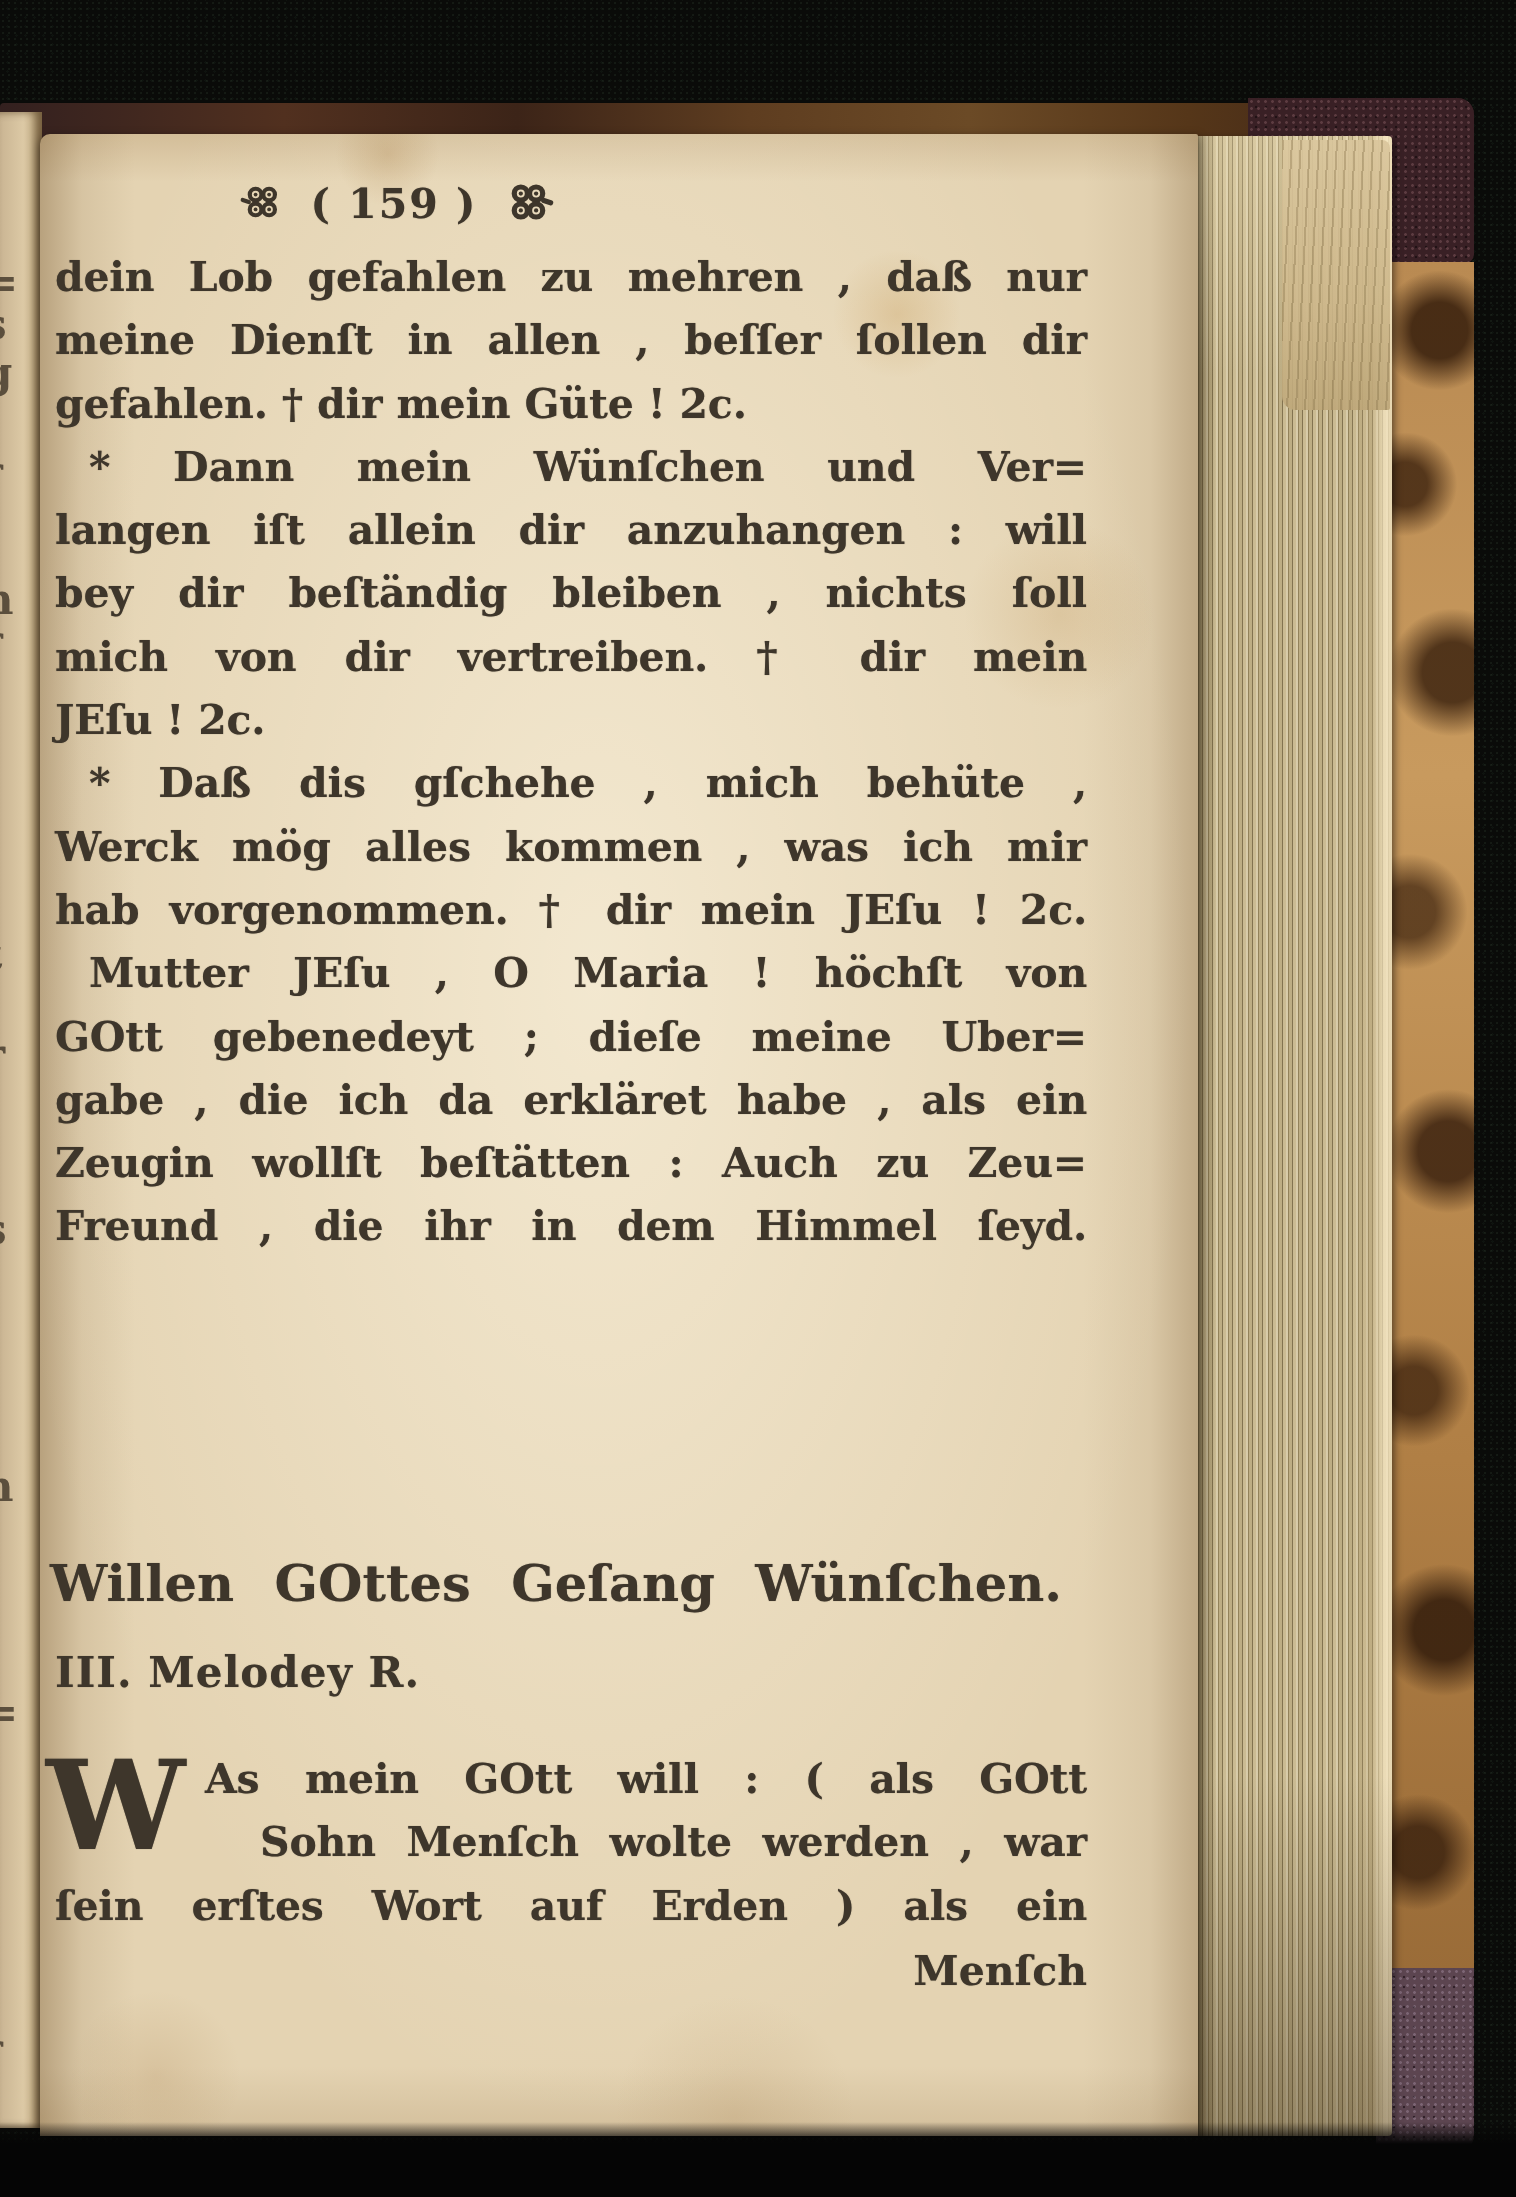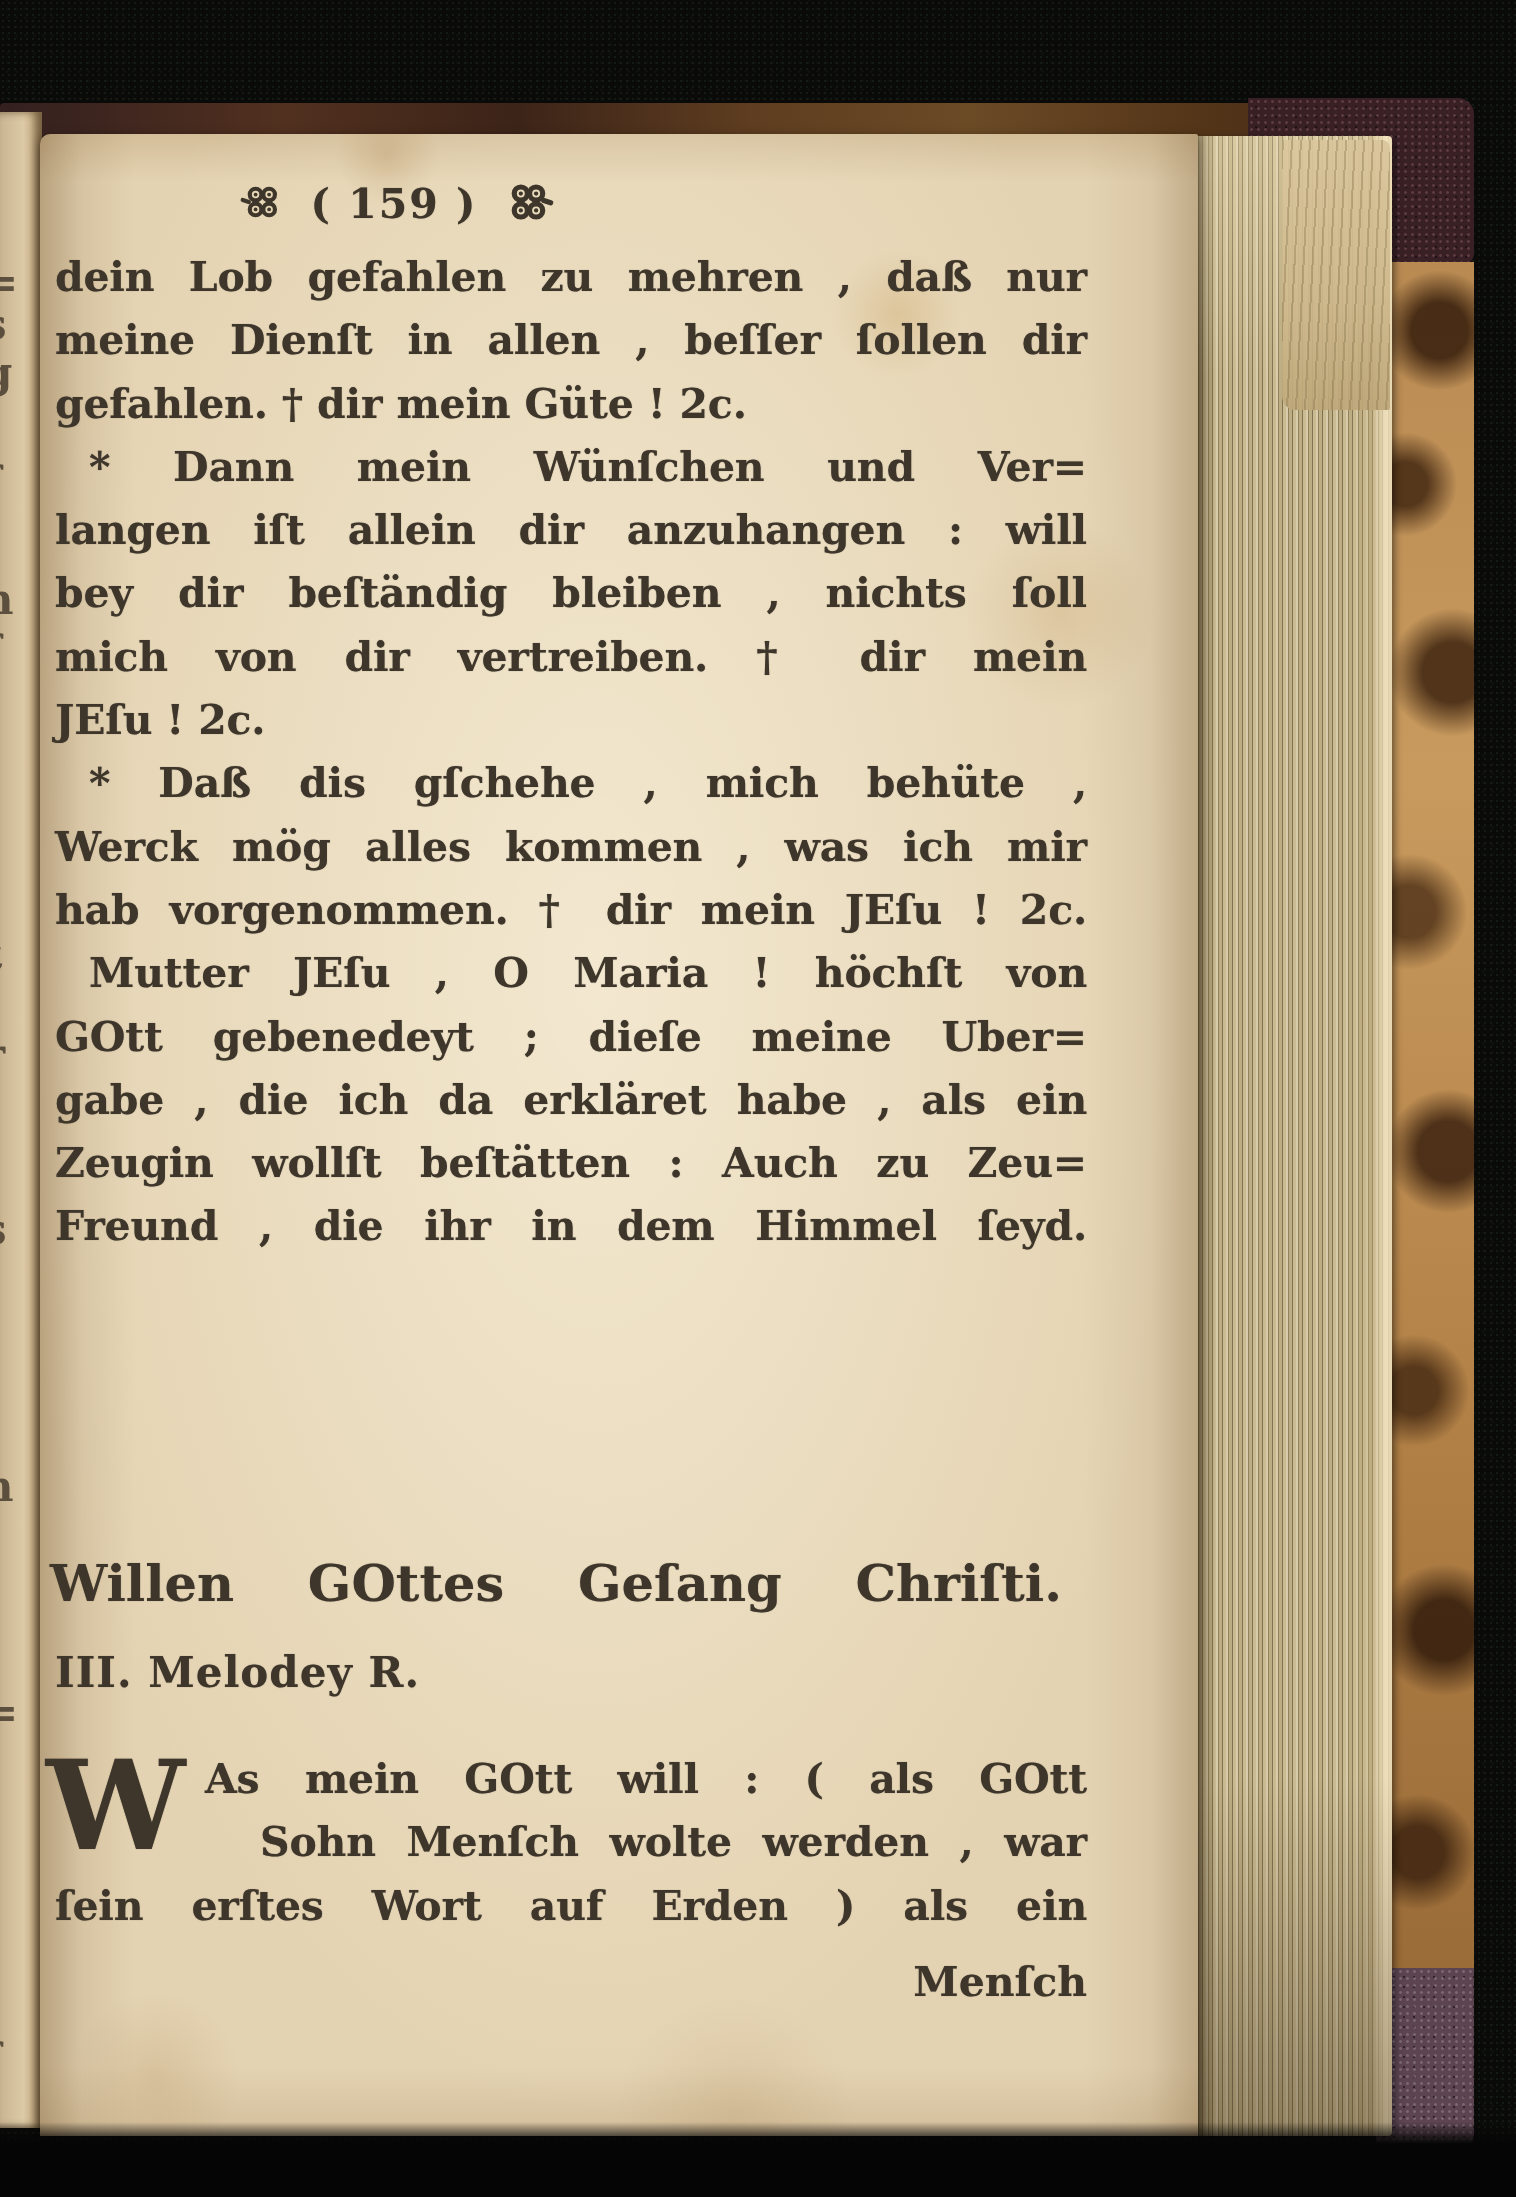--- a/index.html
+++ b/index.html
@@ -133,21 +133,21 @@
   }
   .verse{position:absolute;left:55px;top:1748px;width:1032px;}
   .verse .line:nth-child(1){padding-left:150px;}
   .verse .line:nth-child(2){padding-left:205px;}
   .dropcap{
     position:absolute;left:46px;top:1744px;font-weight:700;font-size:124px;line-height:1;
     color:#3e362b;
   }
   .catchword{
     position:absolute;left:55px;top:1940px;width:1032px;height:63px;line-height:63px;
-    font-weight:700;font-size:41px;text-align:right;margin-top:11px;
+    font-weight:700;font-size:41px;text-align:right;
   }
 </style>
 </head>
 <body>
 
 <div class="stage">
 
   <div class="cover-top-band"></div>
   <div class="cover-top-right"></div>
   <div class="cover-tan-strip"></div>
@@ -220,21 +220,21 @@
         <div class="line indent">* Daß dis gſchehe , mich behüte ,</div>
         <div class="line">Werck mög alles kommen , was ich mir</div>
         <div class="line">hab vorgenommen. † dir mein JEſu ! 2c.</div>
         <div class="line indent">Mutter JEſu , O Maria ! höchſt von</div>
         <div class="line">GOtt gebenedeyt ; dieſe meine Uber=</div>
         <div class="line">gabe , die ich da erkläret habe , als ein</div>
         <div class="line">Zeugin wollſt beſtätten : Auch zu Zeu=</div>
         <div class="line">Freund , die ihr in dem Himmel ſeyd.</div>
       </div>
 
-    <div class="sect-head">Willen GOttes Geſang Chriſti.</div>
+    <div class="sect-head">Willen GOttes Geſang Wünſchen.</div>
     <div class="melody">III. Melodey R.</div>
 
     <div class="dropcap">W</div>
     <div class="verse" id="verseLines">
         <div class="line">As mein GOtt will : ( als GOtt</div>
         <div class="line">Sohn Menſch wolte werden , war</div>
         <div class="line">ſein erſtes Wort auf Erden ) als ein</div>
       </div>
     <div class="catchword">Menſch</div>
 

